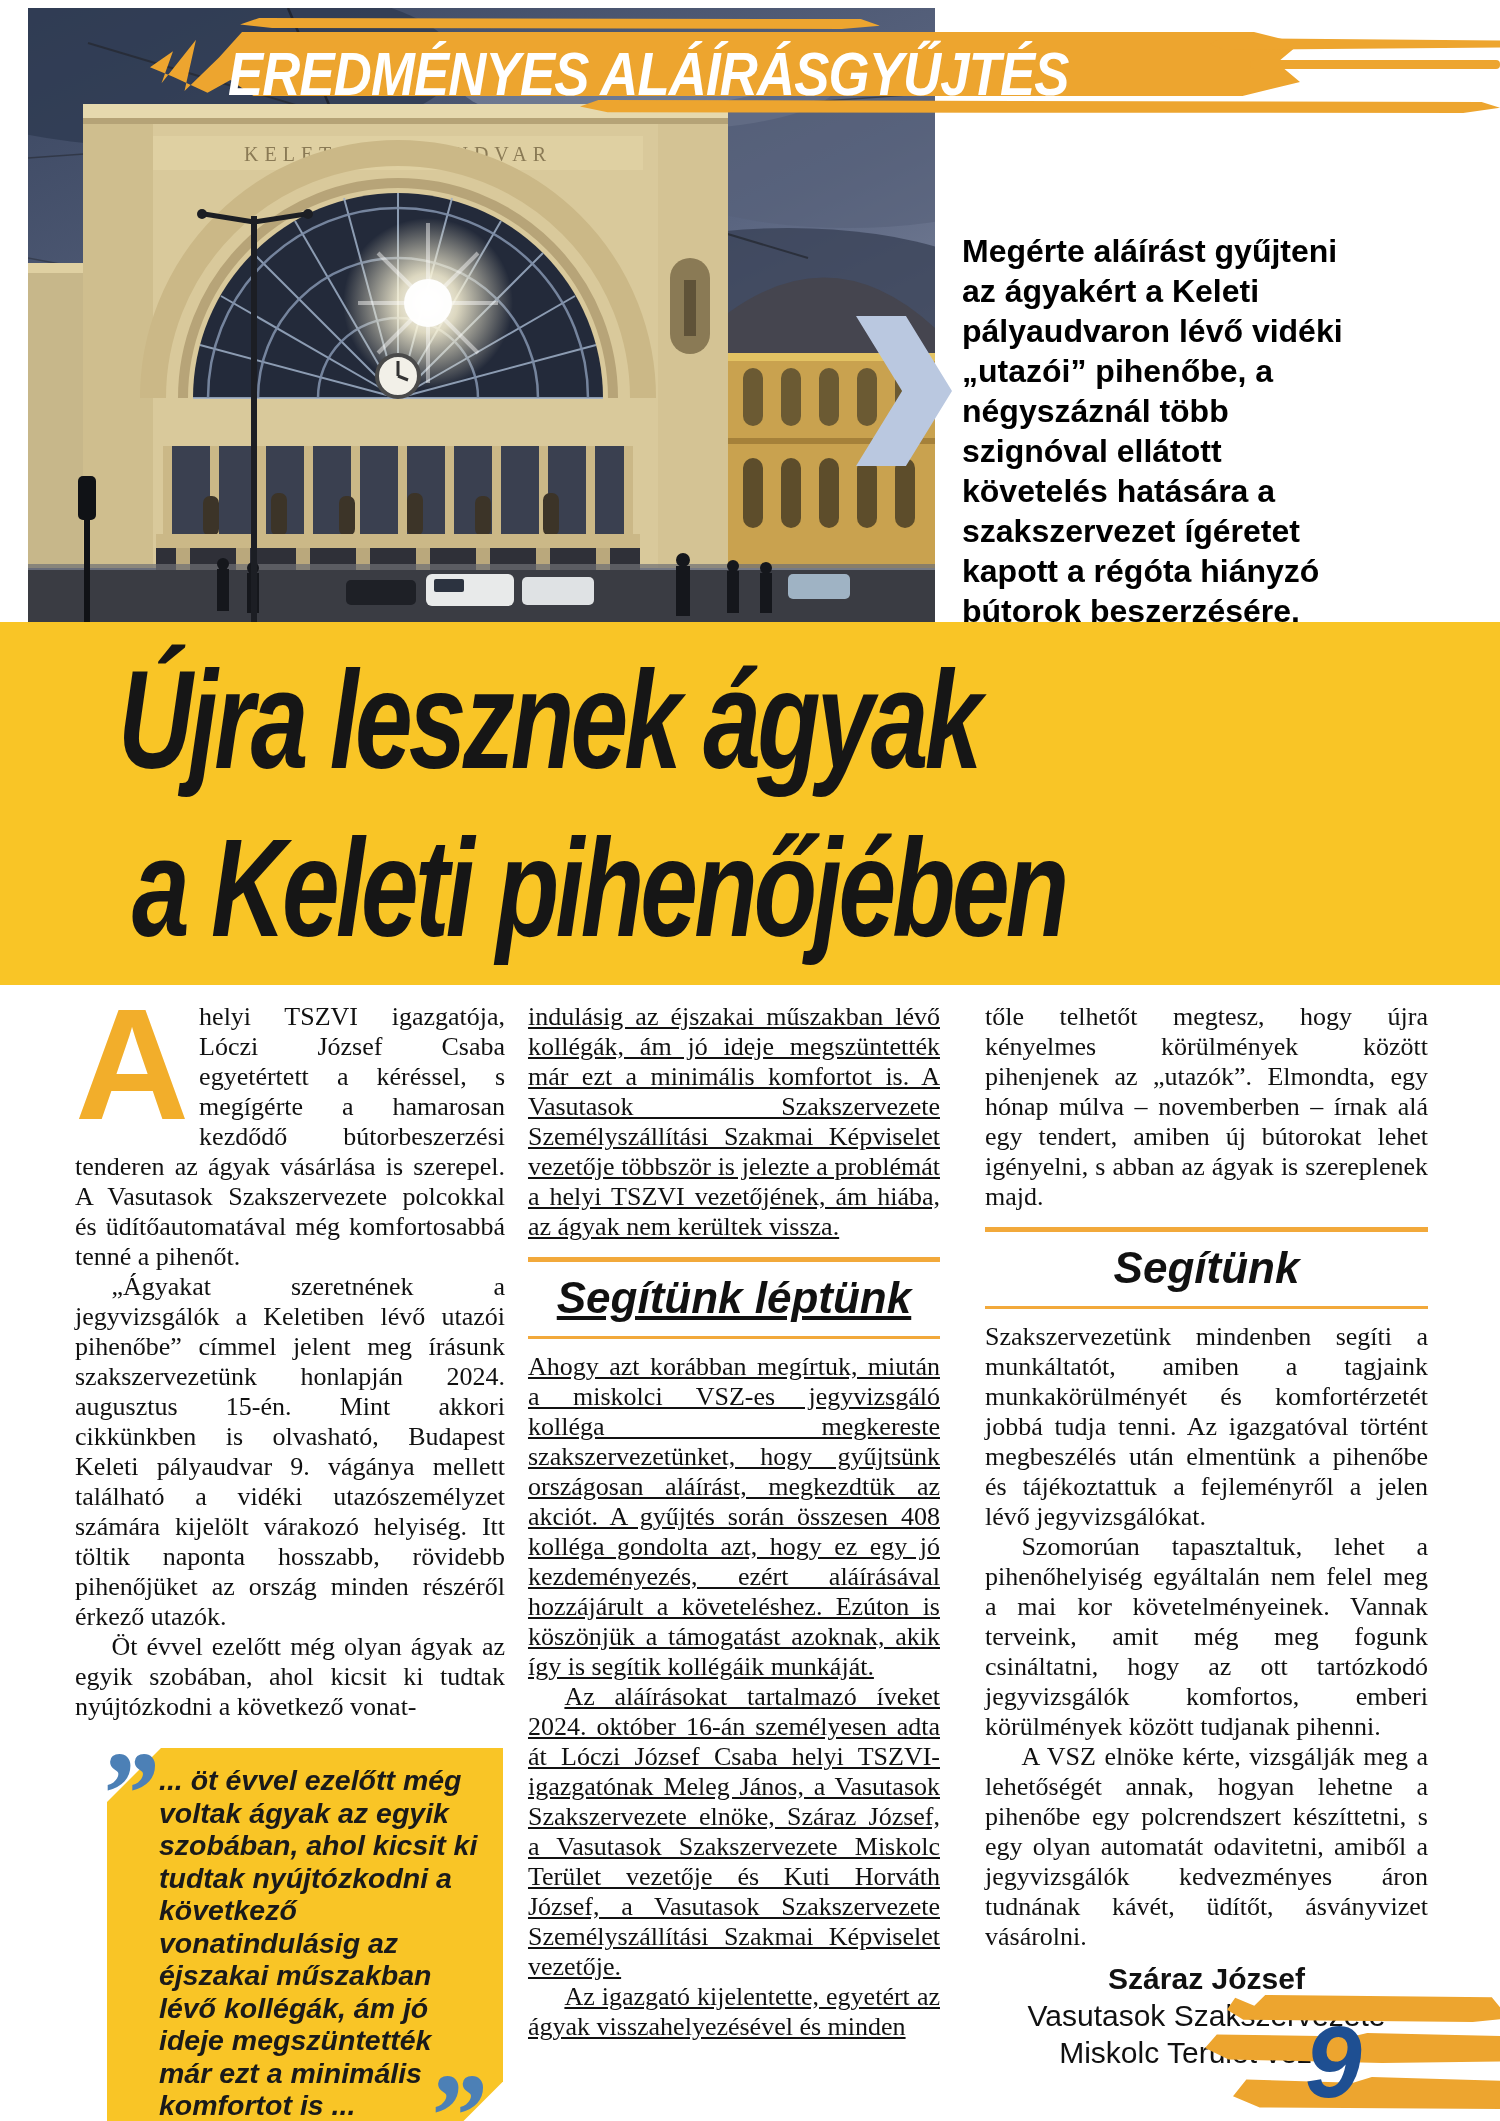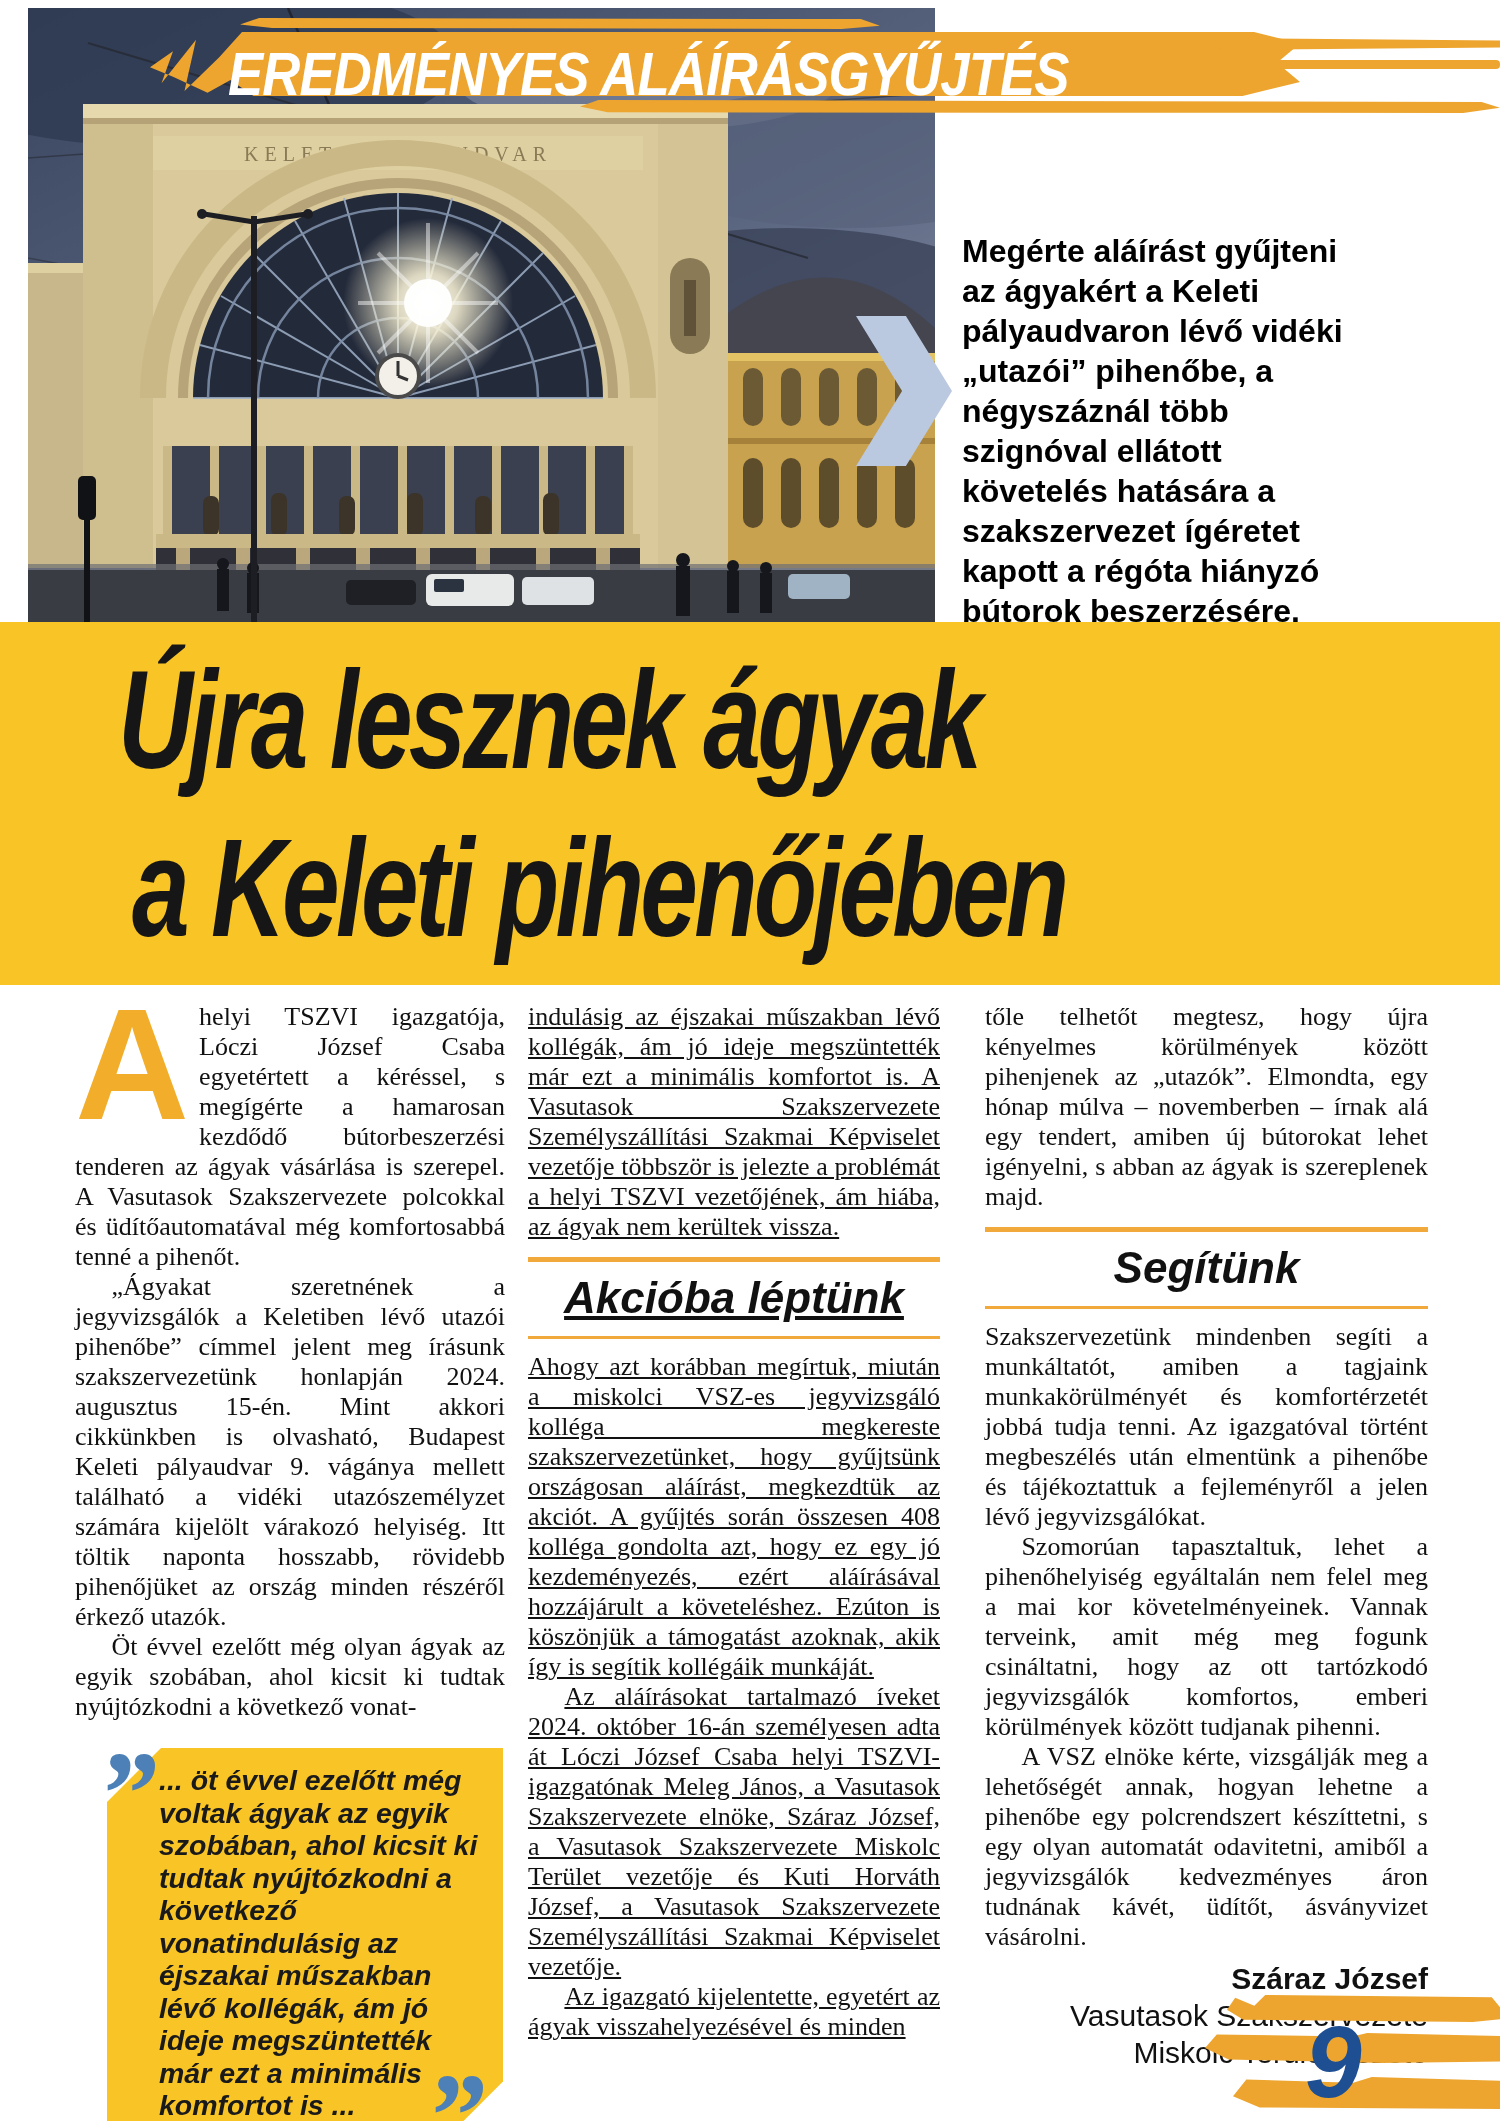--- a/index.html
+++ b/index.html
@@ -63,21 +63,21 @@
     clip-path:polygon(54px 0,calc(100% ) 0,100% calc(100% - 54px),calc(100% - 54px) 100%,0 100%,0 54px);
     font-family:"Liberation Sans",sans-serif;font-weight:bold;font-style:italic;
     font-size:28.5px;line-height:32.5px;text-align:left;color:#1a1a1a;}
   .quote-wrap{position:relative;}
   .qmark{position:absolute;font-family:"Liberation Serif",serif;font-weight:bold;
     font-style:italic;font-size:120px;line-height:1;color:#4C80B6;z-index:3;}
   .qm-top{left:22px;top:-14px;}
   .qm-bot{left:350px;bottom:-40px;}
 
   
-  .sig{text-align:right;font-family:"Liberation Sans",sans-serif;font-size:30px;
+  .sig{text-align:center;font-family:"Liberation Sans",sans-serif;font-size:30px;
     line-height:37px;margin-top:8px;text-indent:0;}
   .sig-name{font-weight:bold;}
 
   
   .footer-brush{position:absolute;left:1205px;top:1985px;width:295px;height:136px;}
   .f1{left:22px;top:10px;width:273px;height:27px;
     clip-path:polygon(0 55%,3% 10%,10% 40%,14% 0,97% 8%,100% 45%,100% 90%,90% 100%,6% 92%);}
   .f2{left:0;top:48px;width:295px;height:30px;
     clip-path:polygon(0 50%,4% 5%,50% 12%,55% 0,100% 10%,100% 95%,60% 100%,8% 88%);}
   .f3{left:28px;top:92px;width:267px;height:32px;
@@ -268,21 +268,21 @@
     <p class="ind">Öt évvel ezelőtt még olyan ágyak az egyik szobában, ahol kicsit ki tudtak nyújtózkodni a következő vonat-</p>
     <div class="quote-wrap">
       <span class="qmark qm-top">”</span>
       <div class="quote-box">... öt évvel ezelőtt még voltak ágyak az egyik szobában, ahol kicsit ki tudtak nyújtózkodni a következő vonatindulásig az éjszakai műszakban lévő kollégák, ám jó ideje megszüntették már ezt a minimális komfortot is ...</div>
       <span class="qmark qm-bot">”</span>
     </div>
   </div>
 
   <div class="col col2">
     <p>indulásig az éjszakai műszakban lévő kollégák, ám jó ideje megszüntették már ezt a minimális komfortot is. A Vasutasok Szakszervezete Személyszállítási Szakmai Képviselet vezetője többször is jelezte a problémát a helyi TSZVI vezetőjének, ám hiába, az ágyak nem kerültek vissza.</p>
-    <div class="col-heading">Akcióba léptünk</div>
+    <div class="col-heading">Segítünk léptünk</div>
     <p>Ahogy azt korábban megírtuk, miután a miskolci VSZ-es jegyvizsgáló kolléga megkereste szakszervezetünket, hogy gyűjtsünk országosan aláírást, megkezdtük az akciót. A gyűjtés során összesen 408 kolléga gondolta azt, hogy ez egy jó kezdeményezés, ezért aláírásával hozzájárult a követeléshez. Ezúton is köszönjük a támogatást azoknak, akik így is segítik kollégáik munkáját.</p>
     <p class="ind">Az aláírásokat tartalmazó íveket 2024. október 16-án személyesen adta át Lóczi József Csaba helyi TSZVI-igazgatónak Meleg János, a Vasutasok Szakszervezete elnöke, Száraz József, a Vasutasok Szakszervezete Miskolc Terület vezetője és Kuti Horváth József, a Vasutasok Szakszervezete Személyszállítási Szakmai Képviselet vezetője.</p>
     <p class="ind">Az igazgató kijelentette, egyetért az ágyak visszahelyezésével és minden</p>
   </div>
 
   <div class="col col3">
     <p>tőle telhetőt megtesz, hogy újra kényelmes körülmények között pihenjenek az „utazók”. Elmondta, egy hónap múlva – novemberben – írnak alá egy tendert, amiben új bútorokat lehet igényelni, s abban az ágyak is szereplenek majd.</p>
     <div class="col-heading">Segítünk</div>
     <p>Szakszervezetünk mindenben segíti a munkáltatót, amiben a tagjaink munkakörülményét és komfortérzetét jobbá tudja tenni. Az igazgatóval történt megbeszélés után elmentünk a pihenőbe és tájékoztattuk a fejleményről a jelen lévő jegyvizsgálókat.</p>
     <p class="ind">Szomorúan tapasztaltuk, lehet a pihenőhelyiség egyáltalán nem felel meg a mai kor követelményeinek. Vannak terveink, amit még meg fogunk csináltatni, hogy az ott tartózkodó jegyvizsgálók komfortos, emberi körülmények között tudjanak pihenni.</p>

